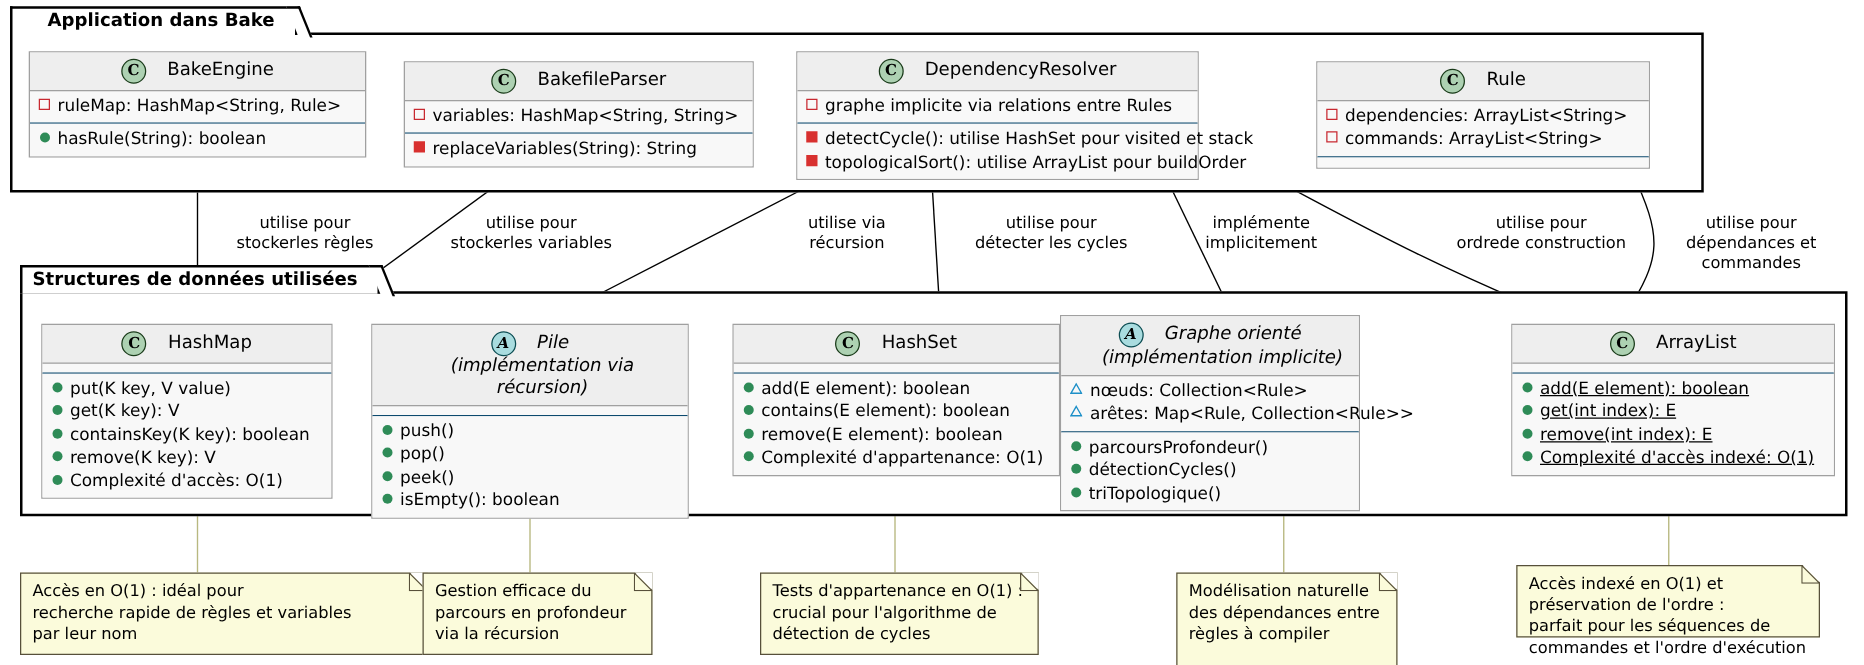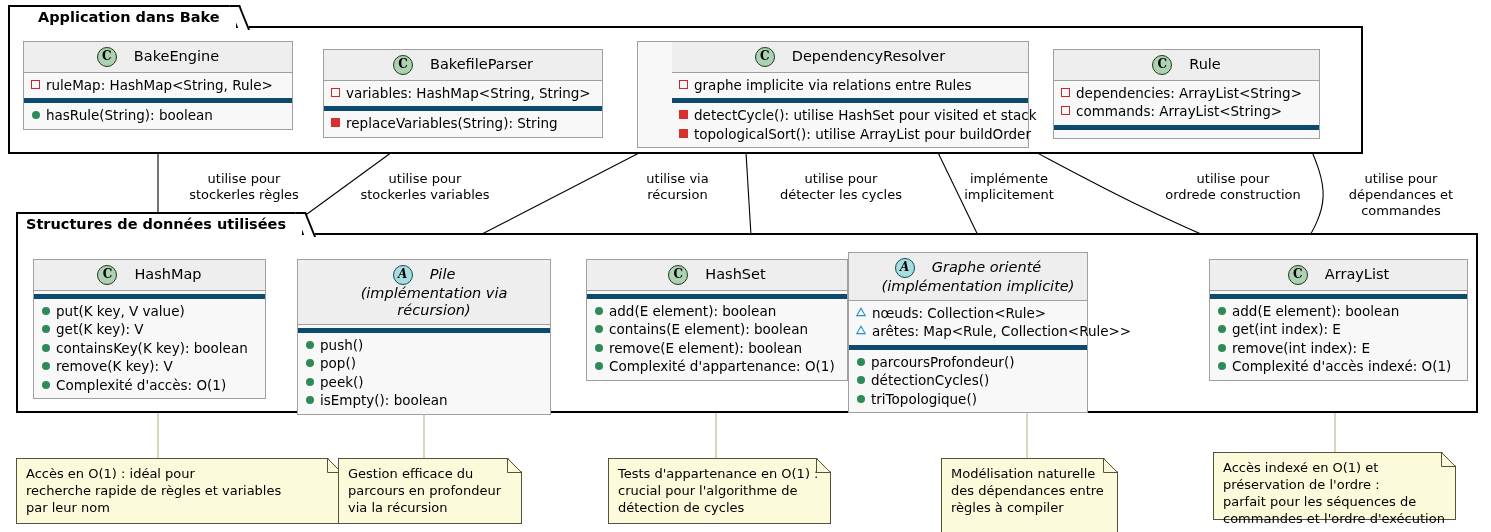--- a/index.html
+++ b/index.html
@@ -108,21 +108,21 @@
     margin-right: 7px;
     font-family: "DejaVu Serif", serif;
   }
   .stereo.abs {
     background: #A9DCDF;
     border: 1.5px solid #0b4c52;
     font-style: italic;
     font-family: "DejaVu Serif", serif;
   }
   .cls-section {
-    border-bottom: 5px solid #0c4a6e;
+    border-bottom: 1px solid #0c4a6e;
     padding: 3px 7px 4px 7px;
     box-sizing: border-box;
     background: #f8f8f8;
   }
   .cls-section:last-child {
     border-bottom: none;
   }
   .cls-section.empty {
     height: 8px;
     padding: 0;
@@ -296,21 +296,21 @@
       </div>
     </div>
     <div class="cls-section">
       <div class="member">
         <span class="mk priv-method"></span>
         <span>replaceVariables(String): String</span>
       </div>
     </div>
   </div>
 
-  <div class="cls" style="left:637px; top:41px; width:392px;padding-left:34px;">
+  <div class="cls" style="left:637px; top:41px; width:322px;">
     <div class="cls-head">
       <span class="stereo">C</span><span class="cls-title">DependencyResolver</span>
     </div>
     <div class="cls-section">
       <div class="member">
         <span class="mk priv-field"></span>
         <span>graphe implicite via relations entre Rules</span>
       </div>
     </div>
     <div class="cls-section">
@@ -450,21 +450,21 @@
           <span class="mk pub"></span>
           <span>détectionCycles()</span>
         </div>
       <div class="member">
           <span class="mk pub"></span>
           <span>triTopologique()</span>
         </div>
     </div>
   </div>
 
-  <div class="cls" style="left:1209px; top:259px; width:259px;">
+  <div class="cls" style="left:1209px; top:259px; width:259px;text-decoration:underline;">
     <div class="cls-head">
       <span class="stereo">C</span><span class="cls-title">ArrayList</span>
     </div>
     <div class="cls-section empty"></div>
     <div class="cls-section">
       <div class="member">
           <span class="mk pub"></span>
           <span>add(E element): boolean</span>
         </div>
       <div class="member">
@@ -530,21 +530,21 @@
   <div class="note" style="left:941px; top:458px; width:177px; height:82px;">
     <div class="fold"></div>
     <svg class="fold-line" viewBox="0 0 15 15">
       <path d="M0.5,0.5 L14.5,14.5 M0.5,0.5 L0.5,14.5 L14.5,14.5" fill="none" stroke="#57503A" stroke-width="1"></path>
     </svg>
     <div class="note-text">Modélisation naturelle
 des dépendances entre
 règles à compiler</div>
   </div>
 
-  <div class="note" style="left:1213px; top:452px; width:243px; height:68px;">
+  <div class="note" style="left:1213px; top:452px; width:243px; height:58px;">
     <div class="fold"></div>
     <svg class="fold-line" viewBox="0 0 15 15">
       <path d="M0.5,0.5 L14.5,14.5 M0.5,0.5 L0.5,14.5 L14.5,14.5" fill="none" stroke="#57503A" stroke-width="1"></path>
     </svg>
     <div class="note-text">Accès indexé en O(1) et
 préservation de l'ordre :
 parfait pour les séquences de
 commandes et l'ordre d'exécution</div>
   </div>
 

